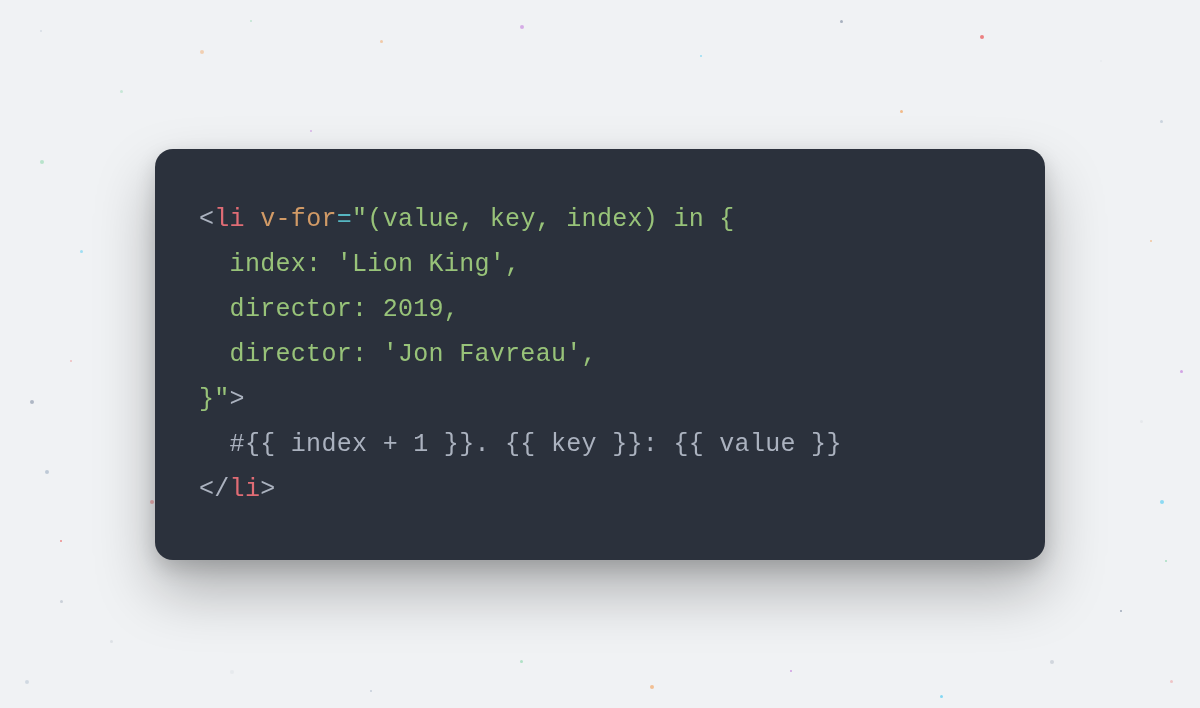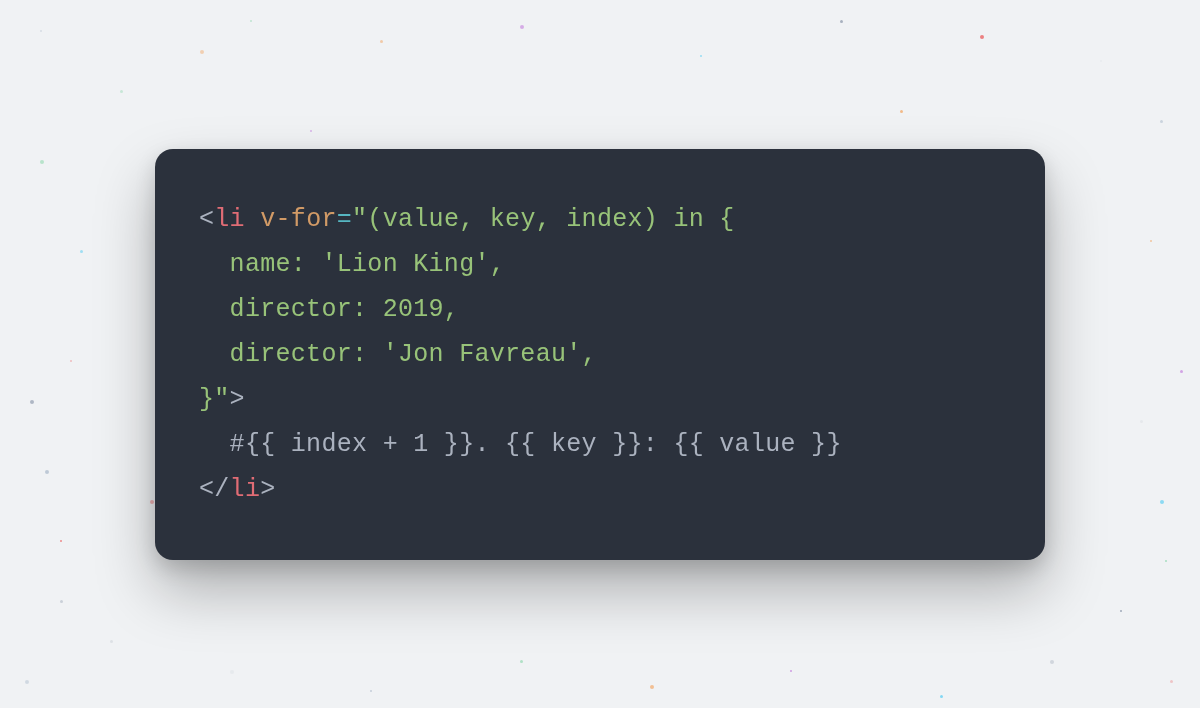--- a/index.html
+++ b/index.html
@@ -101,19 +101,19 @@
     <div class="dot" style="left: 1165px; top: 560px; background: rgb(111, 207, 151); opacity: 0.56; width: 2px; height: 2px;"></div>
     <div class="dot" style="left: 900px; top: 110px; background: rgb(242, 153, 74); opacity: 0.63; width: 3px; height: 3px;"></div>
     <div class="dot" style="left: 180px; top: 180px; background: rgb(187, 107, 217); opacity: 0.7; width: 4px; height: 4px;"></div>
     <div class="dot" style="left: 1000px; top: 150px; background: rgb(86, 204, 242); opacity: 0.27; width: 2px; height: 2px;"></div>
     <div class="dot" style="left: 60px; top: 600px; background: rgb(130, 143, 163); opacity: 0.34; width: 3px; height: 3px;"></div>
     <div class="dot" style="left: 150px; top: 500px; background: rgb(235, 87, 87); opacity: 0.41; width: 4px; height: 4px;"></div>
   </div>
 
 <div class="code-card">
   <pre><span class="t-bracket">&lt;</span><span class="t-tag">li</span><span class="t-text"> </span><span class="t-attr">v-for</span><span class="t-eq">=</span><span class="t-string">"(value, key, index) in {</span>
-<span class="t-string">  name: 'Lion King',</span>
+<span class="t-string">  index: 'Lion King',</span>
 <span class="t-string">  director: 2019,</span>
 <span class="t-string">  director: 'Jon Favreau',</span>
 <span class="t-string">}"</span><span class="t-bracket">&gt;</span>
 <span class="t-text">  #{{ index + 1 }}. {{ key }}: {{ value }}</span>
 <span class="t-bracket">&lt;/</span><span class="t-tag">li</span><span class="t-bracket">&gt;</span></pre>
 </div>
 
 </body></html>

